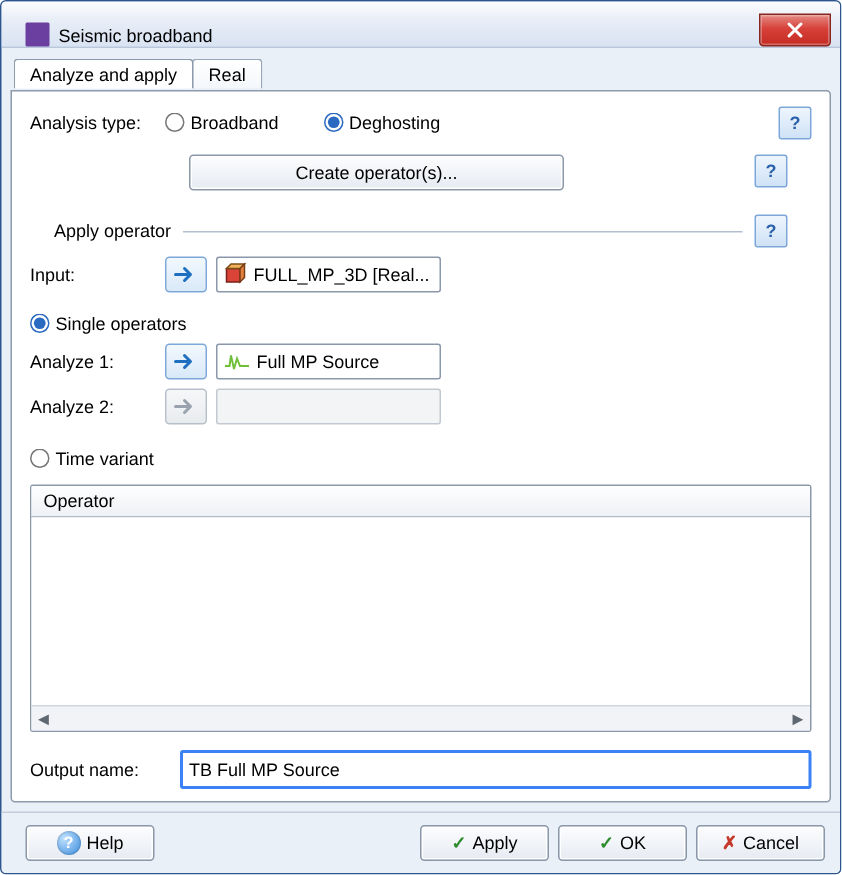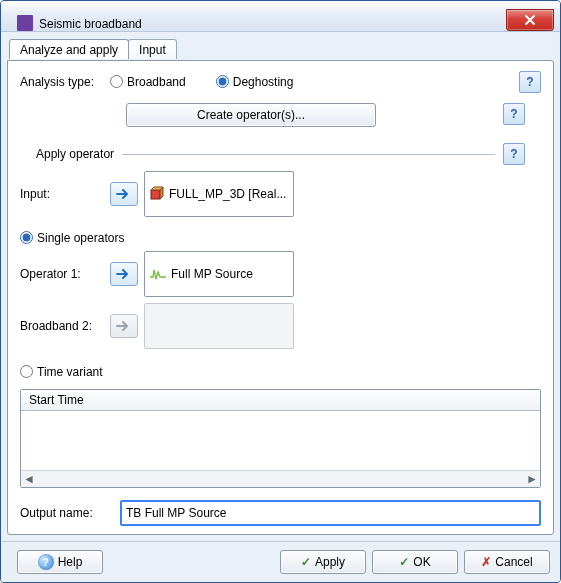--- a/index.html
+++ b/index.html
@@ -23,21 +23,21 @@
   .btn{height:22px;border:1px solid #8b98a9;background:linear-gradient(to bottom,#fdfdfe,#e6ebf2);border-radius:3px;display:inline-flex;align-items:center;justify-content:center;padding:0 14px;cursor:default;box-shadow:inset 0 0 0 1px #fff}
   .btn.small{height:22px;padding:0 8px;min-width:68px}
   .center-btn-row{display:flex;justify-content:flex-start;margin:4px 16px 10px}
   .center-btn-row .btn{margin-left:90px;width:220px}
   .section-title{display:flex;align-items:center;margin:6px 16px}
   .section-title .txt{margin-right:8px;white-space:nowrap}
   .section-title .line{flex:1;height:1px;background:#b3bfce}
   .arrowbtn{width:26px;height:22px;border:1px solid #7da6d9;background:linear-gradient(to bottom,#f2f8fe,#d9e9f8);border-radius:3px;display:flex;align-items:center;justify-content:center;margin-right:6px}
   .arrowbtn.disabled{border-color:#b6bfca;background:linear-gradient(to bottom,#f6f7f9,#e8ebee)}
   .arrowbtn svg{width:16px;height:14px}
-  .valuebox{height:20px;border:1px solid #8b98a9;background:#fff;display:flex;align-items:center;padding:12px 4px;min-width:140px;border-radius:2px}
+  .valuebox{height:20px;border:1px solid #8b98a9;background:#fff;display:flex;align-items:center;padding:1px 4px;min-width:140px;border-radius:2px}
   .valuebox.disabled{background:#f3f4f6;border-color:#c3c9d0}
   .valuebox .cube-ico{width:16px;height:16px;margin-right:4px}
   .valuebox .wave-ico{width:18px;height:14px;margin-right:4px}
   .tablewrap{flex:1;border:1px solid #8b98a9;border-radius:2px;display:flex;flex-direction:column;min-height:80px;margin:4px 0 8px}
   .thead{display:flex;background:linear-gradient(to bottom,#fefefe,#eef1f5);border-bottom:1px solid #b3bac3}
   .thead .th{padding:3px 8px;border-right:1px solid #d3d9e0;font-size:12px;color:#000}
   .thead .th:last-child{border-right:none}
   .tbody{flex:1;background:#fff;display:flex;flex-direction:column;min-height:40px}
   .tfoot{height:16px;background:#f1f3f6;border-top:1px solid #cfd5dc;display:flex}
   .tfoot .scroll-l,.tfoot .scroll-r{width:16px;display:flex;align-items:center;justify-content:center;color:#5f6770}
@@ -64,21 +64,21 @@
       <svg viewBox="0 0 12 12">
           <path d="M2 2 L10 10 M10 2 L2 10" stroke="#fff" stroke-width="2" stroke-linecap="round"></path>
         </svg>
     </div>
   </div>
 
   <div class="client">
 
     <div class="tabstrip">
       <div class="tab active">Analyze and apply</div>
-      <div class="tab">Input</div>
+      <div class="tab">Real</div>
     </div>
 
     <div class="tabpanel">
 
       <div class="row">
         <span class="lbl">Analysis type:</span>
         <label class="radio">
           <input type="radio" name="atype" style="">
           <span>Broadband</span>
         </label>
@@ -118,54 +118,54 @@
       </div>
 
       <div class="row" style="margin-top:8px">
         <label class="radio sel" style="margin-left:0">
           <input type="radio" name="opmode" checked="" style="">
           <span>Single operators</span>
         </label>
       </div>
 
       <div class="row">
-        <span class="lbl">Operator 1:</span>
+        <span class="lbl">Analyze 1:</span>
         <div class="arrowbtn">
           <svg viewBox="0 0 16 14">
               <path d="M1 7 H10 M7 3 L11 7 L7 11" stroke="#1e6fc0" stroke-width="2" fill="none" stroke-linecap="round" stroke-linejoin="round"></path>
             </svg>
         </div>
         <div class="valuebox">
           <svg class="wave-ico" viewBox="0 0 18 14">
               <path d="M1 10 L4 10 L5 3 L7 12 L9 5 L11 10 L17 10" stroke="#6fbf3a" stroke-width="1.3" fill="none"></path>
             </svg>
           <span>Full MP Source</span>
         </div>
       </div>
 
       <div class="row">
-        <span class="lbl">Broadband 2:</span>
+        <span class="lbl">Analyze 2:</span>
         <div class="arrowbtn disabled">
           <svg viewBox="0 0 16 14">
               <path d="M1 7 H10 M7 3 L11 7 L7 11" stroke="#9aa3ad" stroke-width="2" fill="none" stroke-linecap="round" stroke-linejoin="round"></path>
             </svg>
         </div>
         <div class="valuebox disabled" style="min-width:140px"></div>
       </div>
 
       <div class="row" style="margin-top:10px">
         <label class="radio" style="margin-left:0">
           <input type="radio" name="opmode" style="">
           <span>Time variant</span>
         </label>
       </div>
 
       <div class="tablewrap">
         <div class="thead">
-          <div class="th col-st">Start Time</div>
+          <div class="th col-op">Operator</div>
         </div>
         <div class="tbody"></div>
         <div class="tfoot">
           <div class="scroll-l">◄</div>
           <div class="track"></div>
           <div class="scroll-r">►</div>
         </div>
       </div>
 
       <div class="out-row">

